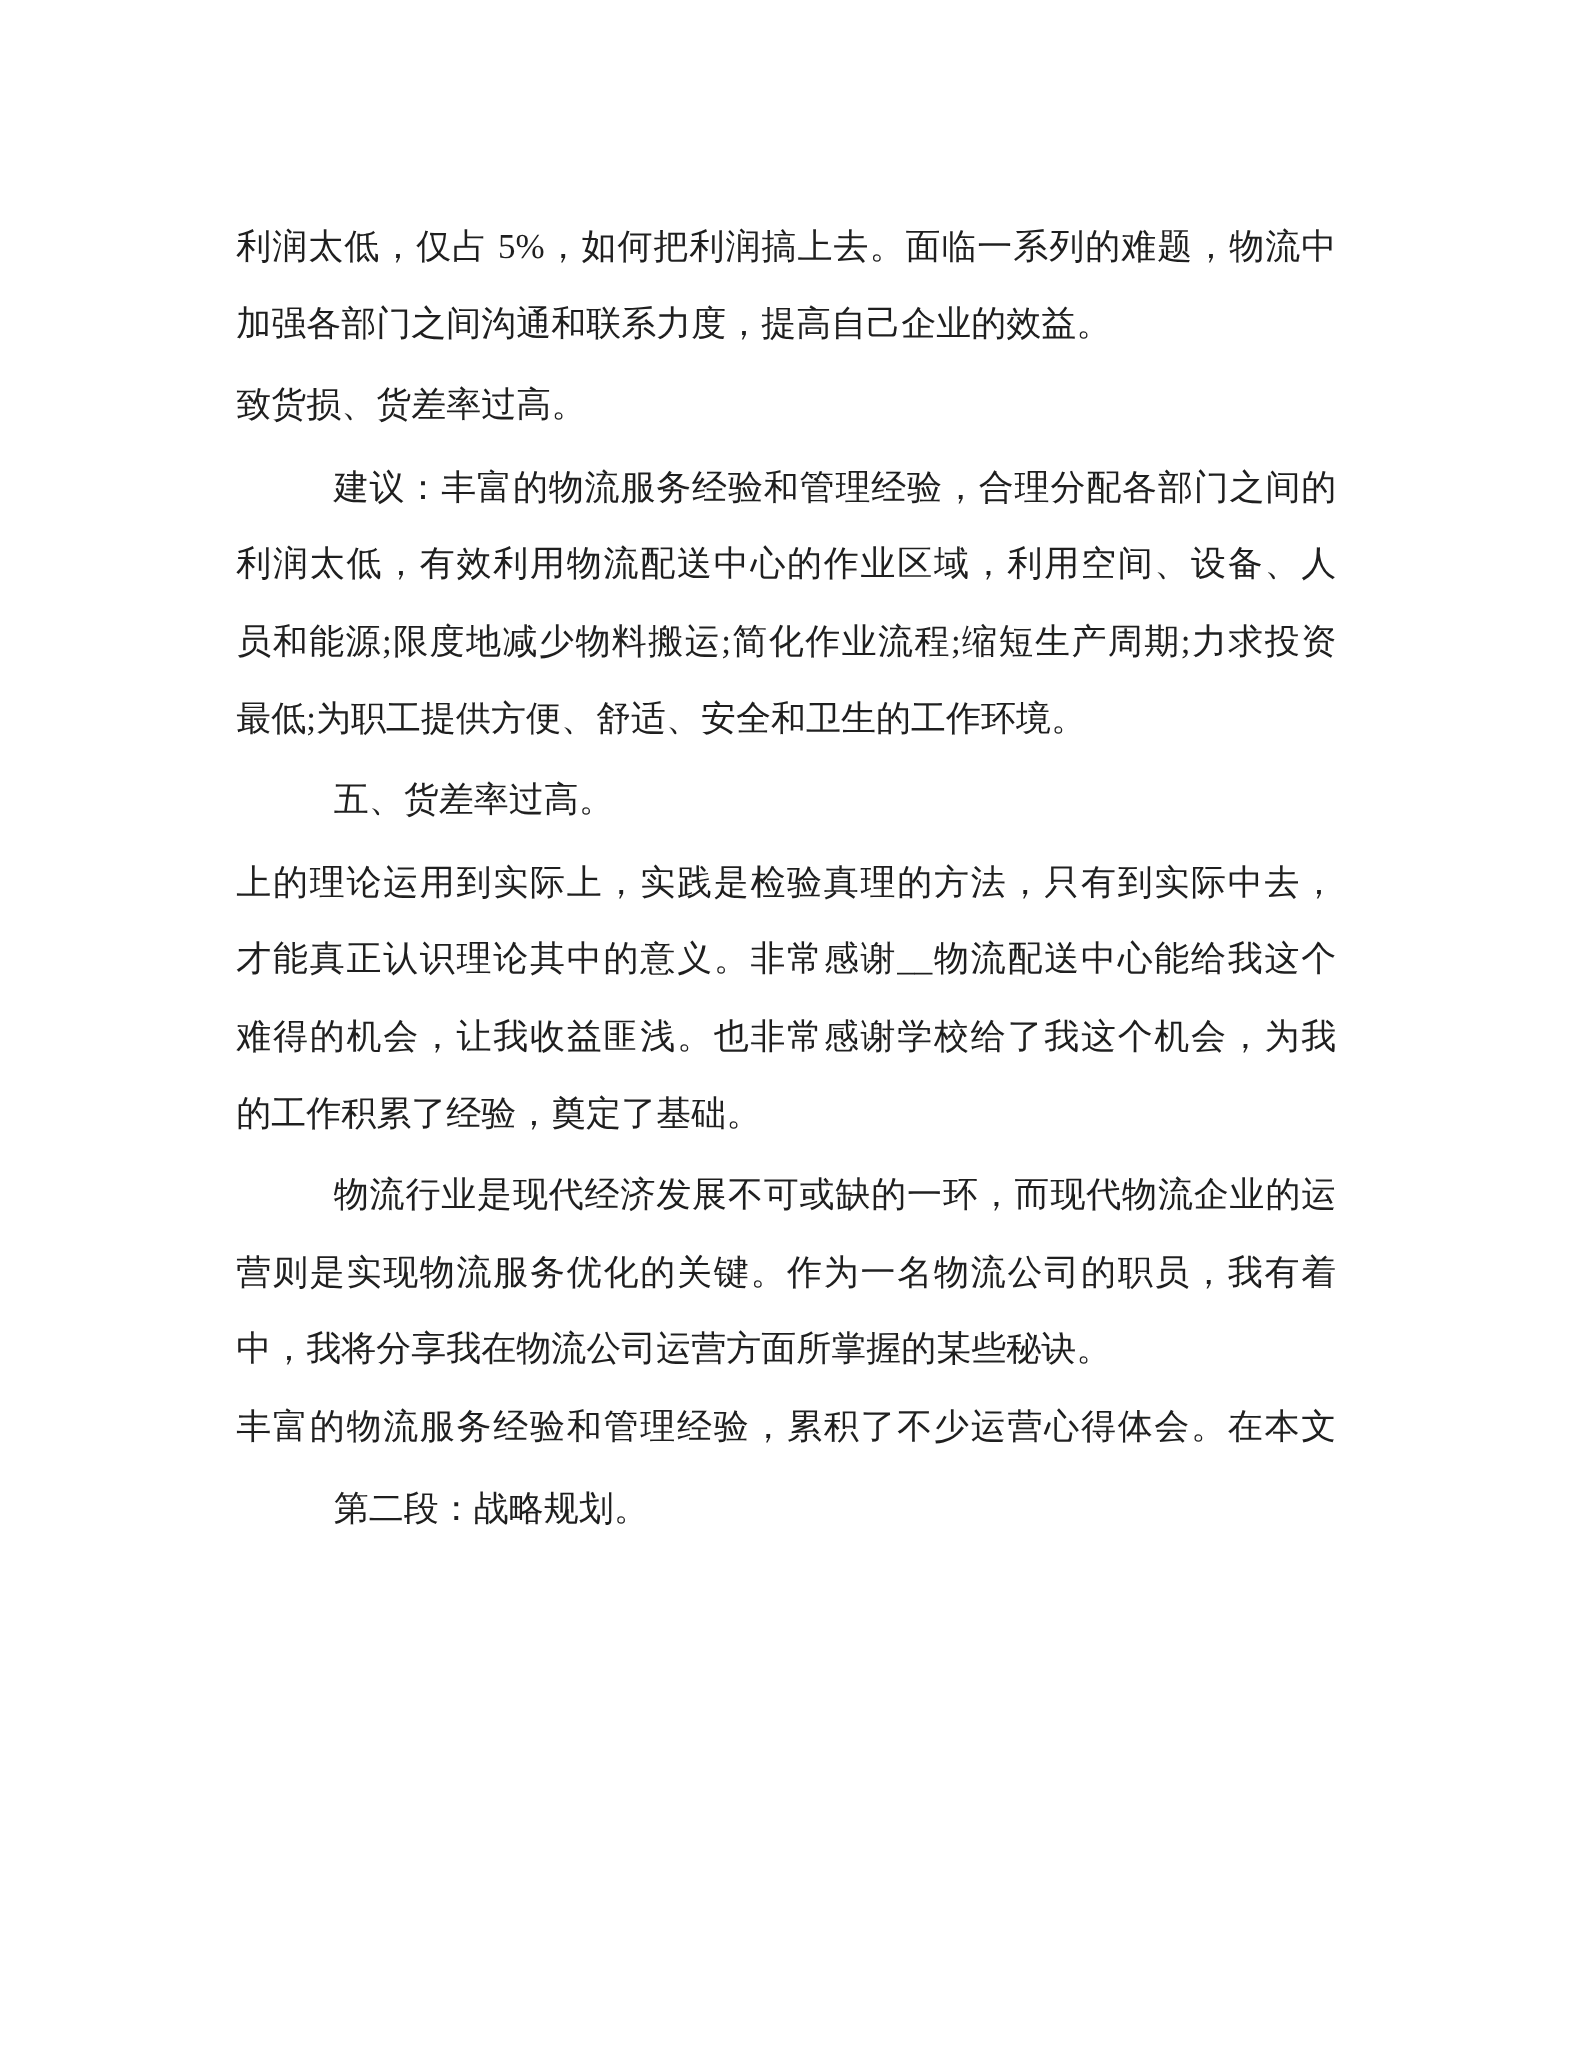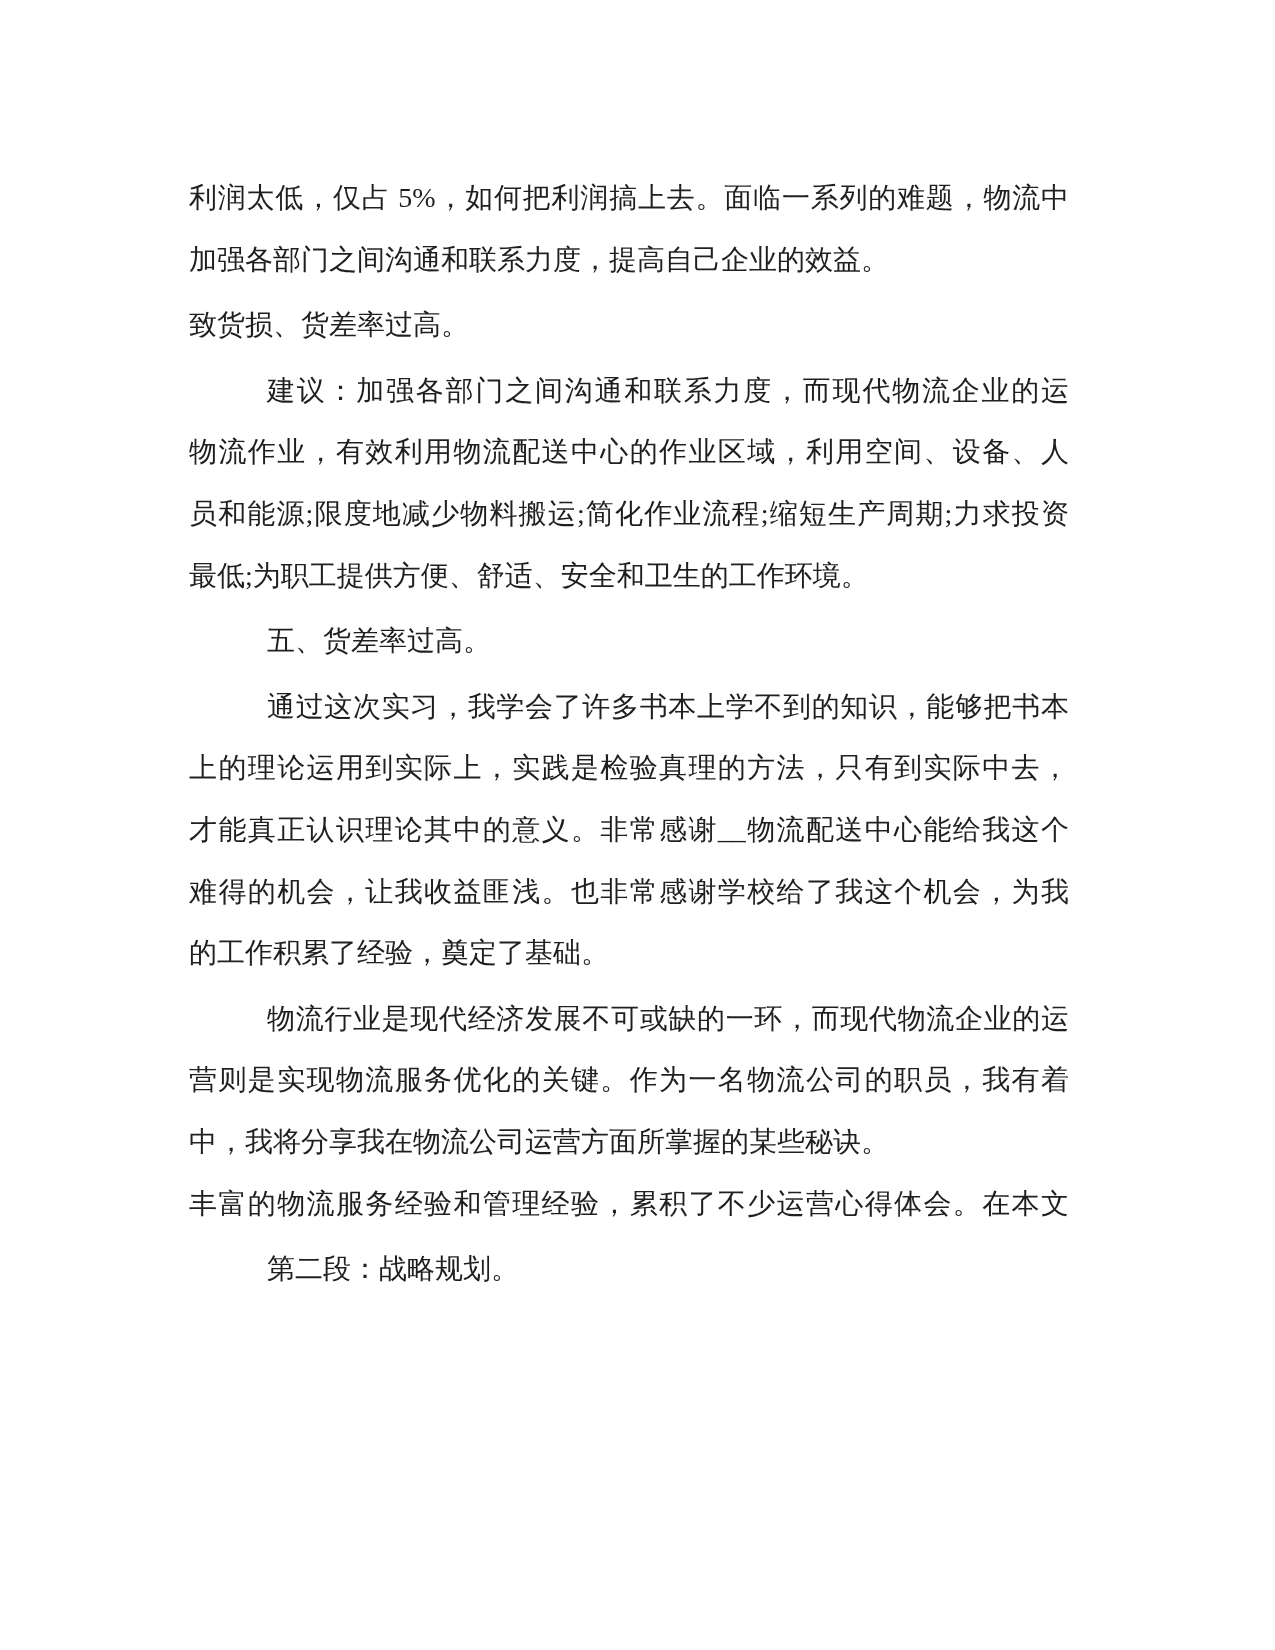--- a/index.html
+++ b/index.html
@@ -56,32 +56,31 @@
     <div class="para">
       <p class="line full">利润太低，仅占 5%，如何把利润搞上去。面临一系列的难题，物流中</p>
       <p class="line end">加强各部门之间沟通和联系力度，提高自己企业的效益。</p>
     </div>
 
     <div class="para">
       <p class="line end">致货损、货差率过高。</p>
     </div>
 
     <div class="para">
-      <p class="line full indent">建议：加强各部门之间沟通和联系力度，而现代物流企业的运</p>
-      <p class="line full">物流作业，有效利用物流配送中心的作业区域，利用空间、设备、人</p>
+      <p class="line full indent">建议：丰富的物流服务经验和管理经验，合理分配各部门之间的</p>
+      <p class="line full">利润太低，有效利用物流配送中心的作业区域，利用空间、设备、人</p>
       <p class="line full">员和能源;限度地减少物料搬运;简化作业流程;缩短生产周期;力求投资</p>
       <p class="line end">最低;为职工提供方便、舒适、安全和卫生的工作环境。</p>
     </div>
 
     <div class="para">
       <p class="line end indent">五、货差率过高。</p>
     </div>
 
     <div class="para">
-      <p class="line full indent">通过这次实习，我学会了许多书本上学不到的知识，能够把书本</p>
       <p class="line full">上的理论运用到实际上，实践是检验真理的方法，只有到实际中去，</p>
       <p class="line full">才能真正认识理论其中的意义。非常感谢__物流配送中心能给我这个</p>
       <p class="line full">难得的机会，让我收益匪浅。也非常感谢学校给了我这个机会，为我</p>
       <p class="line end">的工作积累了经验，奠定了基础。</p>
     </div>
 
 
     <div class="para">
       <p class="line full indent">物流行业是现代经济发展不可或缺的一环，而现代物流企业的运</p>
       <p class="line full">营则是实现物流服务优化的关键。作为一名物流公司的职员，我有着</p>

